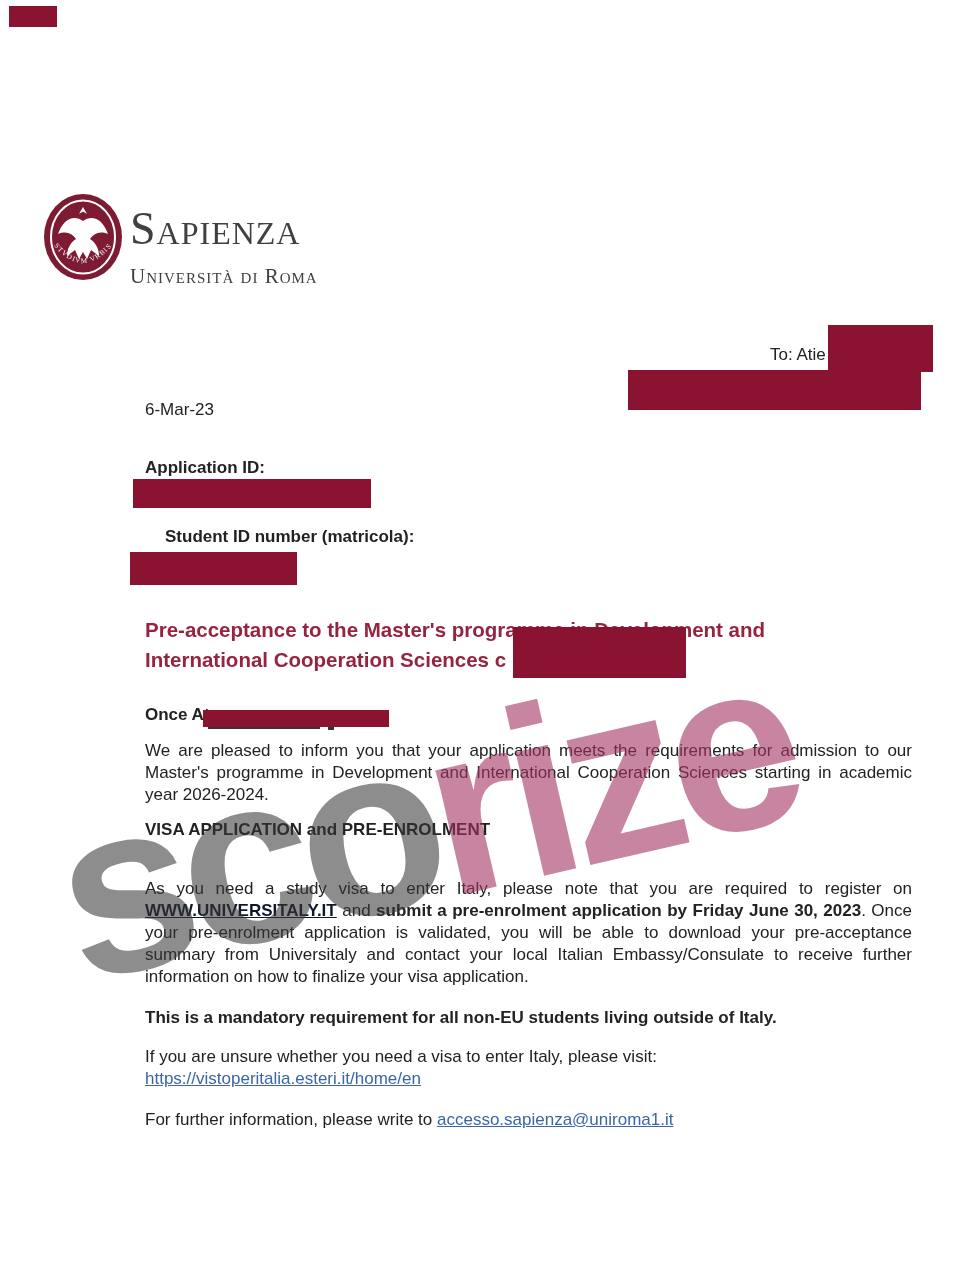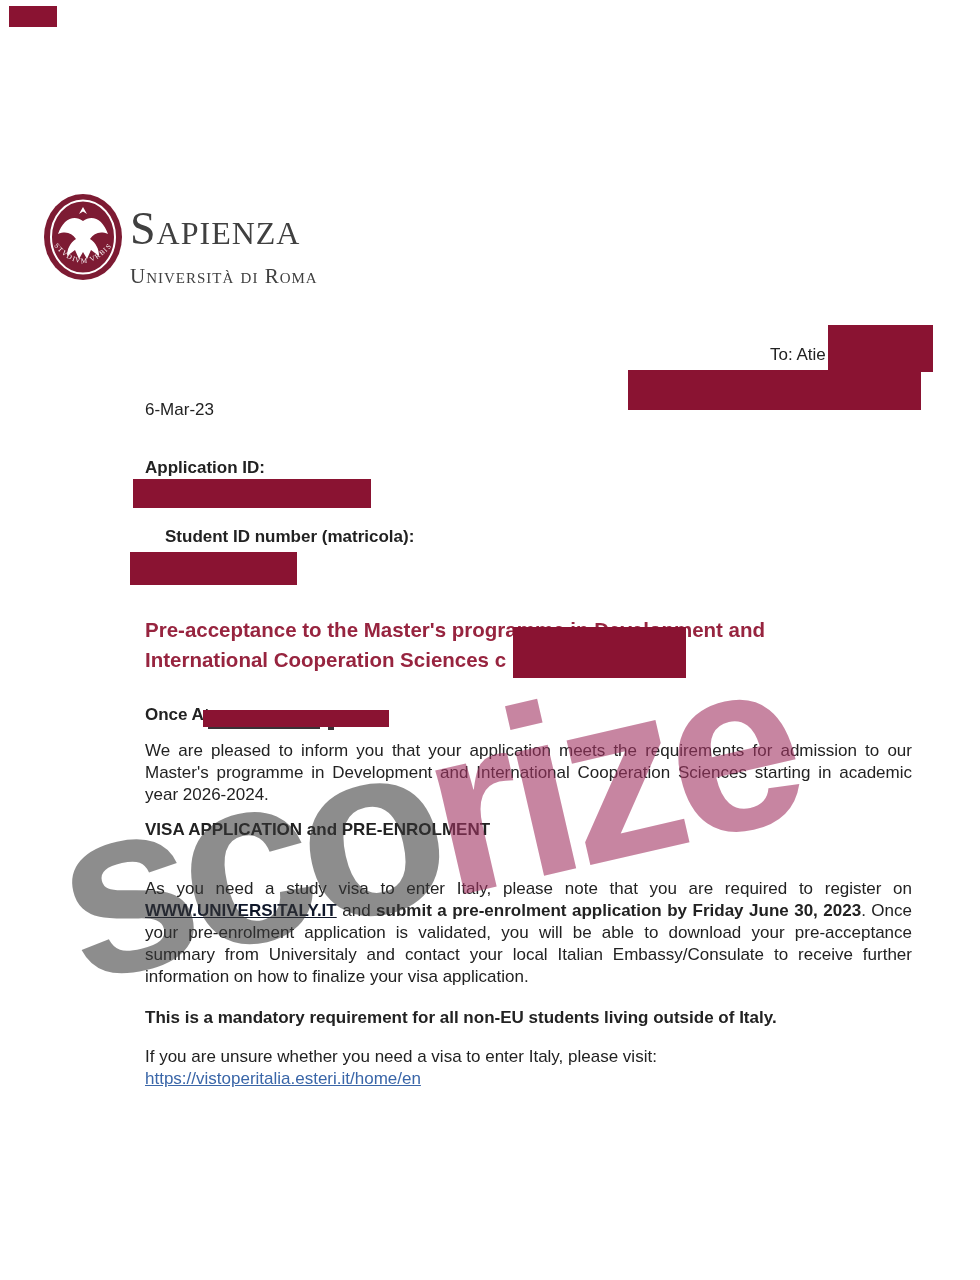--- a/index.html
+++ b/index.html
@@ -98,18 +98,21 @@
     <span>As you need a study visa to enter Italy, please note that you are required to register on </span><a class="link-strong" href="#">WWW.UNIVERSITALY.IT</a><span> and </span><span class="b">submit a pre-enrolment application by Friday June 30, 2023</span><span>. Once your pre-enrolment application is validated, you will be able to download your pre-acceptance summary from Universitaly and contact your local Italian Embassy/Consulate to receive further information on how to finalize your visa application.</span>
   </p>
 
   <div class="abs t" style="left:145px;top:1046px;">
     <span>If you are unsure whether you need a visa to enter Italy, please visit:</span><br>
     <a class="link" href="#">https://vistoperitalia.esteri.it/home/en</a>
   </div>
 
   <div class="abs t b" style="left:145px;top:1007px;width:767px;">This is a mandatory requirement for all non-EU students living outside of Italy.</div>
 
+  <div class="abs t" style="left:145px;top:1109px;">
+    <span>For further information, please write to </span><a class="link" href="#">accesso.sapienza@uniroma1.it</a>
+  </div>
 
   <div class="watermark">
     <span class="wm-gray">sco</span><span class="wm-pink">rize</span>
   </div>
 
 </div>
 
 </body></html>

